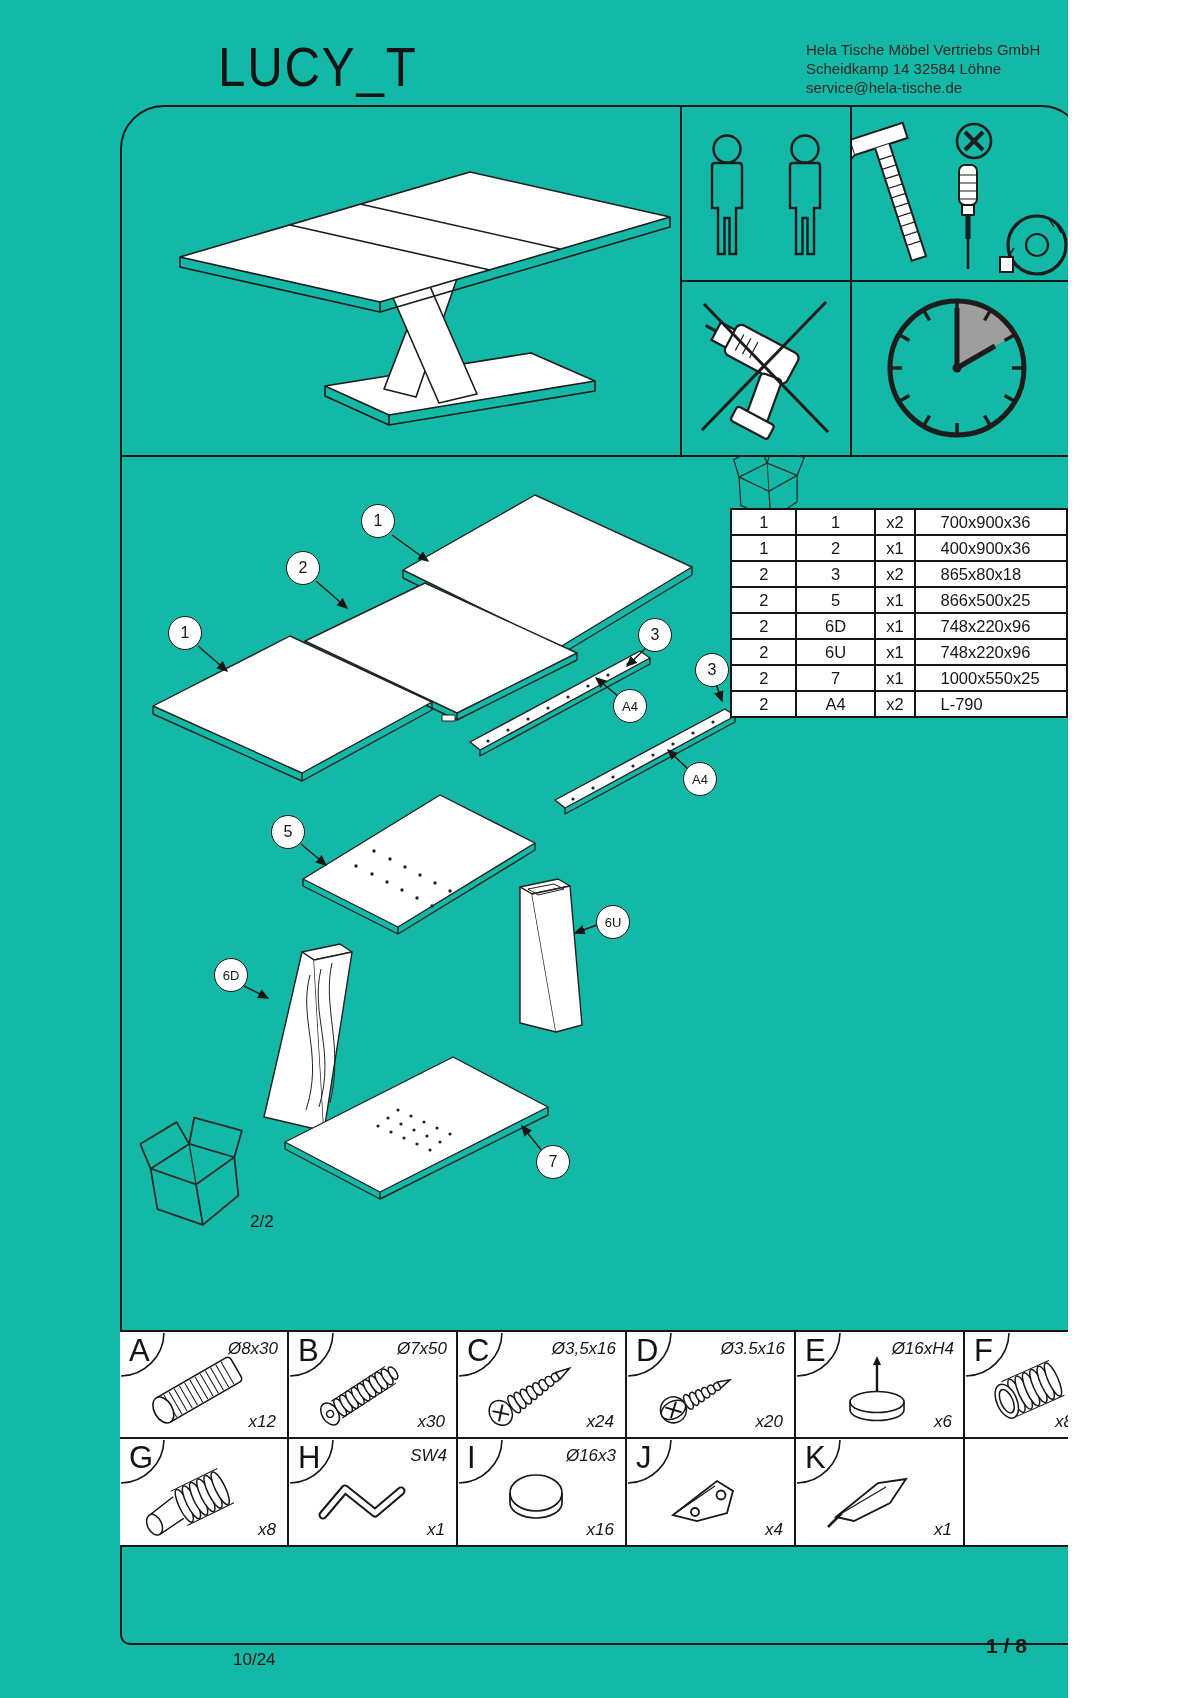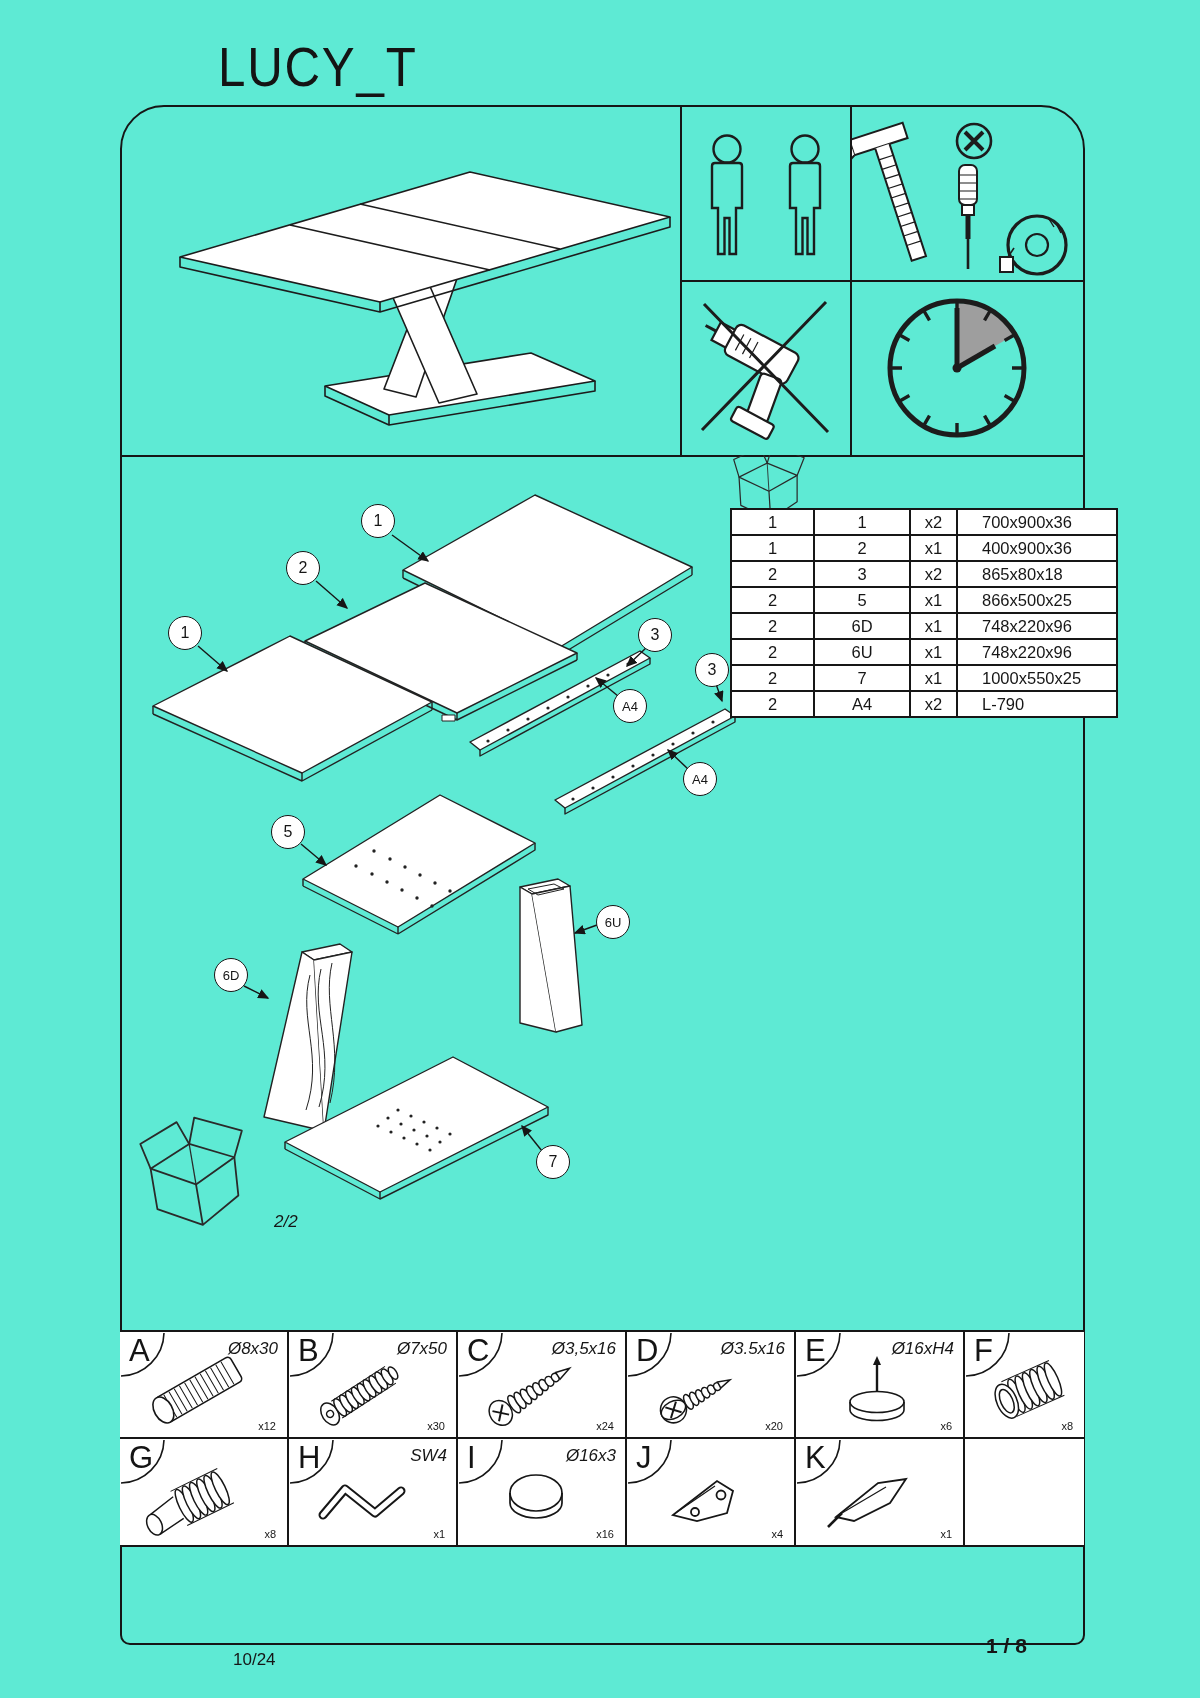--- a/index.html
+++ b/index.html
@@ -1,16 +1,16 @@
 <!DOCTYPE html>
 <html><head>
 <meta charset="utf-8">
 <style>
   html,body{margin:0;padding:0;background:#ffffff;}
-  #page{position:relative;width:1200px;height:1698px;background:#5eead4;
+  #page{position:relative;width:1068px;height:1698px;background:#14b8a6;
         font-family:"Liberation Sans",sans-serif;color:#161616;overflow:hidden;}
   svg{display:block;}
   .abs{position:absolute;}
   
   .title{left:218px;top:34px;font-size:56px;letter-spacing:2px;font-weight:400;
          transform:scaleX(.88);transform-origin:left top;color:#141414;}
   .company{left:806px;top:40px;font-size:15px;line-height:1.28;color:#2a2a2a;}
   
   .sheet{left:120px;top:105px;width:965px;height:1540px;border:2px solid #161616;
          border-radius:44px 44px 10px 10px;box-sizing:border-box;}
@@ -19,43 +19,48 @@
   .parts{left:730px;top:508px;border-collapse:collapse;}
   .parts td{border:2px solid #161616;height:24px;font-size:16.5px;text-align:center;
             padding:0 2px;background:#fff;}
   .parts td.dim{text-align:left;padding-left:24px;width:132px;}
   .parts td.c1{width:77px;} .parts td.c2{width:90px;} .parts td.c3{width:41px;margin-left:6px;}
   
   .callout{width:34px;height:34px;border:1.7px solid #161616;border-radius:50%;
            background:#fff;display:flex;align-items:center;justify-content:center;
            font-size:16px;box-sizing:border-box;z-index:5;}
   .callout.small{font-size:13px;}
-  .boxlabel{font-size:17px;font-style:italic;margin-left:24px;}
+  .boxlabel{font-size:17px;}
   
   .hw-grid{left:120px;top:1330px;width:965px;height:215px;display:grid;
            grid-template-columns:169px 169px 169px 169px 169px 119px;
            grid-template-rows:107px 108px;border-top:2px solid #161616;box-sizing:border-box;}
   .hw-cell{position:relative;border-right:2px solid #161616;border-bottom:2px solid #161616;
            box-sizing:border-box;background:#fff;}
   .hw-cell.last{border-right:none;}
   .hw-letter{position:absolute;top:1px;left:9px;font-size:31px;font-weight:400;color:#141414;}
   .hw-size{position:absolute;top:7px;right:9px;font-size:17px;font-style:italic;}
-  .hw-qty{position:absolute;bottom:5px;right:11px;font-size:11px;}
+  .hw-qty{position:absolute;bottom:5px;right:11px;font-size:17px;font-style:italic;}
   .hw-arc{position:absolute;top:0;left:0;}
   .hw-icon{position:absolute;left:6px;top:12px;}
   
   .foot-left{left:233px;top:1650px;font-size:17px;}
   .foot-right{left:986px;top:1634px;font-size:21px;font-weight:bold;}
 </style>
 </head>
 <body>
 
 <div id="page">
 
   <div class="abs title">LUCY_T</div>
+  <div class="abs company">
+    <div>Hela Tische Möbel Vertriebs GmbH</div>
+    <div>Scheidkamp 14 32584 Löhne</div>
+    <div>service@hela-tische.de</div>
+  </div>
 
   <div class="abs sheet"></div>
 
   <div class="abs hline" style="left:122px;top:455px;width:961px;height:2px;"></div>
   <div class="abs vline" style="left:680px;top:107px;width:2px;height:348px;"></div>
   <div class="abs vline" style="left:850px;top:107px;width:2px;height:348px;"></div>
   <div class="abs hline" style="left:680px;top:280px;width:403px;height:2px;"></div>
 
   <svg class="abs" style="left:125px;top:112px;" width="555" height="345" viewBox="0 0 555 345" fill="none" stroke="#1c1c1c" stroke-width="1.6" stroke-linejoin="round">
 

